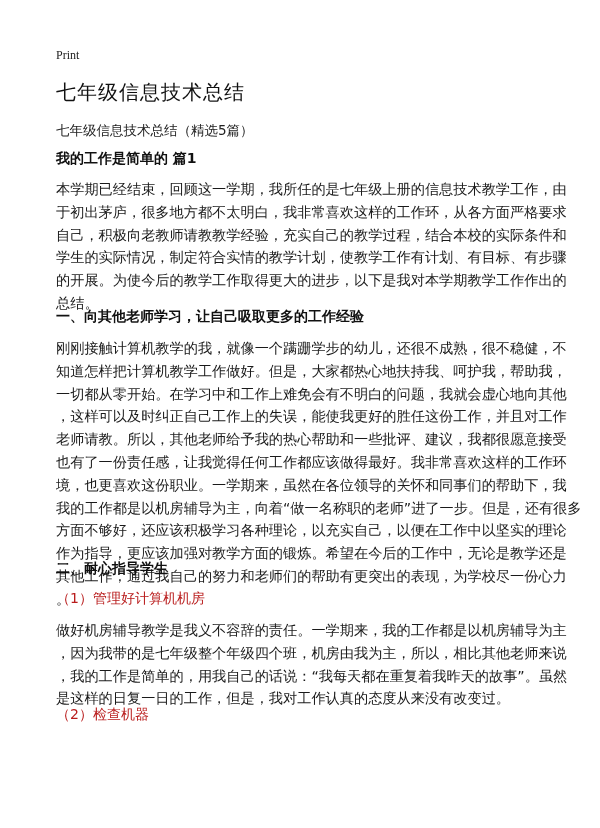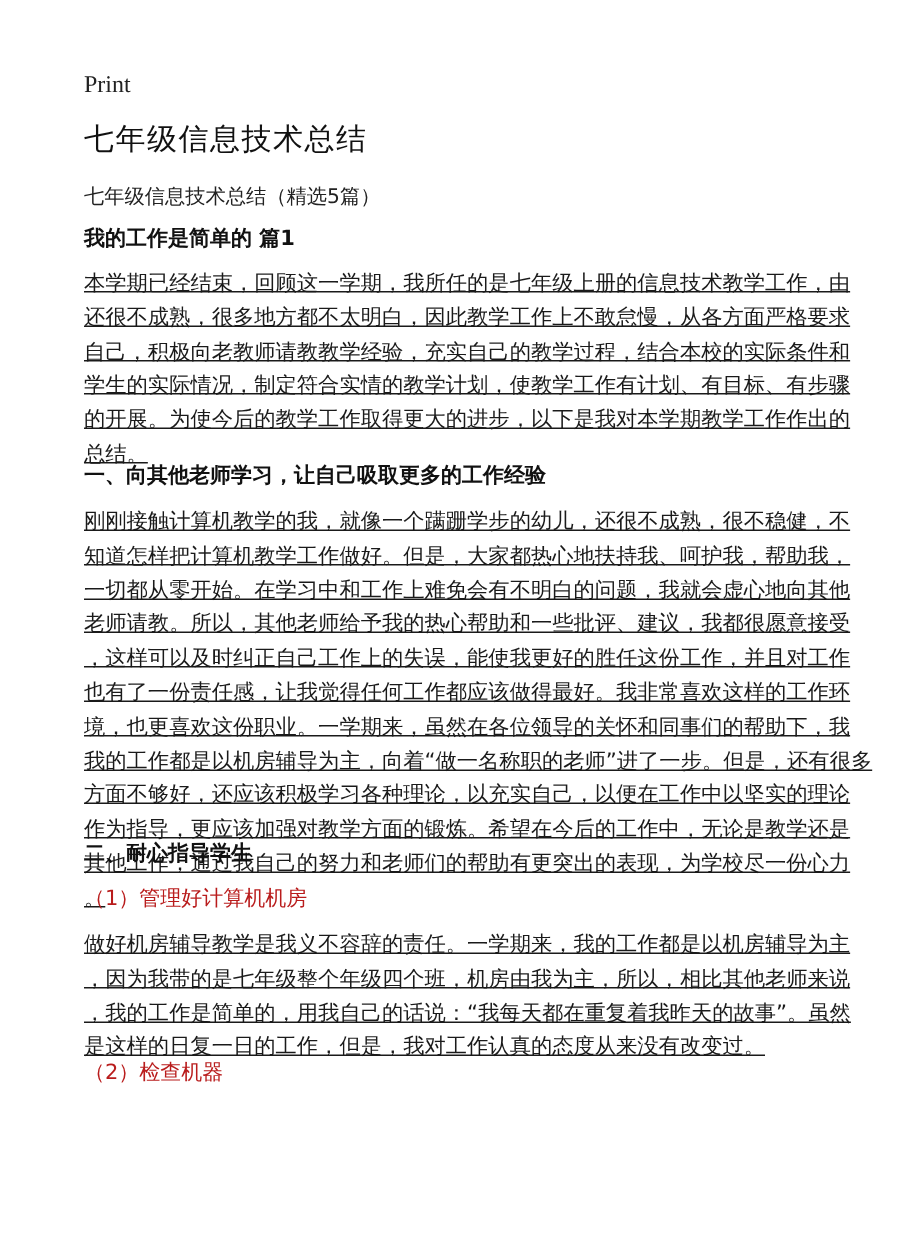--- a/index.html
+++ b/index.html
@@ -1,58 +1,58 @@
 <!DOCTYPE html>
 <html><head>
 <meta charset="utf-8">
 <style>
   html, body { margin: 0; padding: 0; background: #ffffff; }
   body { width: 600px; height: 828px; overflow: hidden; position: relative;
          font-family: "DejaVu Sans", sans-serif; color: #111; }
   .page { position: absolute; left: 56px; top: 0; width: 530px; }
   .print { position: absolute; top: 48px; left: 0; font-family: "Liberation Serif", serif;
-           font-size: 16px; color: #222; text-align: center; }
+           font-size: 12px; color: #222; text-align: center; }
   .title { position: absolute; top: 79px; left: 0; width: 530px; text-align: left;
            font-size: 20px; font-weight: normal; color: #111; letter-spacing: 1px; }
   .subtitle { position: absolute; top: 122px; left: 0; font-size: 13.5px; color: #222; }
   .h-bold { position: absolute; left: 0; font-size: 14px; font-weight: bold; color: #111; }
   .para { position: absolute; left: 0; width: 530px; font-size: 14.2px; line-height: 22.8px;
-          color: #1a1a1a; margin: 0; text-decoration: underline; }
+          color: #1a1a1a; margin: 0; }
   .para .ln { display: block; white-space: nowrap; }
   .sub { position: absolute; left: 0; font-size: 14px; color: #b91c1c; }
 </style>
 </head>
 <body>
 
 <div class="page">
   <div class="print">Print</div>
 
   <div class="title">七年级信息技术总结</div>
 
   <div class="subtitle">七年级信息技术总结（精选5篇）</div>
 
   <div class="h-bold" style="top:150px">我的工作是简单的 篇1</div>
 
   <div class="para" style="top:178px">
     <span class="ln">本学期已经结束，回顾这一学期，我所任的是七年级上册的信息技术教学工作，由</span>
-    <span class="ln">还很不成熟，很多地方都不太明白，因此教学工作上不敢怠慢，从各方面严格要求</span>
+    <span class="ln">于初出茅庐，很多地方都不太明白，我非常喜欢这样的工作环，从各方面严格要求</span>
     <span class="ln">自己，积极向老教师请教教学经验，充实自己的教学过程，结合本校的实际条件和</span>
     <span class="ln">学生的实际情况，制定符合实情的教学计划，使教学工作有计划、有目标、有步骤</span>
     <span class="ln">的开展。为使今后的教学工作取得更大的进步，以下是我对本学期教学工作作出的</span>
     <span class="ln">总结。</span>
   </div>
 
   <div class="h-bold" style="top:308px">一、向其他老师学习，让自己吸取更多的工作经验</div>
 
   <div class="para" style="top:337px">
     <span class="ln">刚刚接触计算机教学的我，就像一个蹒跚学步的幼儿，还很不成熟，很不稳健，不</span>
     <span class="ln">知道怎样把计算机教学工作做好。但是，大家都热心地扶持我、呵护我，帮助我，</span>
     <span class="ln">一切都从零开始。在学习中和工作上难免会有不明白的问题，我就会虚心地向其他</span>
+    <span class="ln">，这样可以及时纠正自己工作上的失误，能使我更好的胜任这份工作，并且对工作</span>
     <span class="ln">老师请教。所以，其他老师给予我的热心帮助和一些批评、建议，我都很愿意接受</span>
-    <span class="ln">，这样可以及时纠正自己工作上的失误，能使我更好的胜任这份工作，并且对工作</span>
     <span class="ln">也有了一份责任感，让我觉得任何工作都应该做得最好。我非常喜欢这样的工作环</span>
     <span class="ln">境，也更喜欢这份职业。一学期来，虽然在各位领导的关怀和同事们的帮助下，我</span>
     <span class="ln">我的工作都是以机房辅导为主，向着“做一名称职的老师”进了一步。但是，还有很多</span>
     <span class="ln">方面不够好，还应该积极学习各种理论，以充实自己，以便在工作中以坚实的理论</span>
     <span class="ln">作为指导，更应该加强对教学方面的锻炼。希望在今后的工作中，无论是教学还是</span>
     <span class="ln">其他工作，通过我自己的努力和老师们的帮助有更突出的表现，为学校尽一份心力</span>
     <span class="ln">。</span>
   </div>
 
   <div class="h-bold" style="top:560px">二、耐心指导学生</div>

